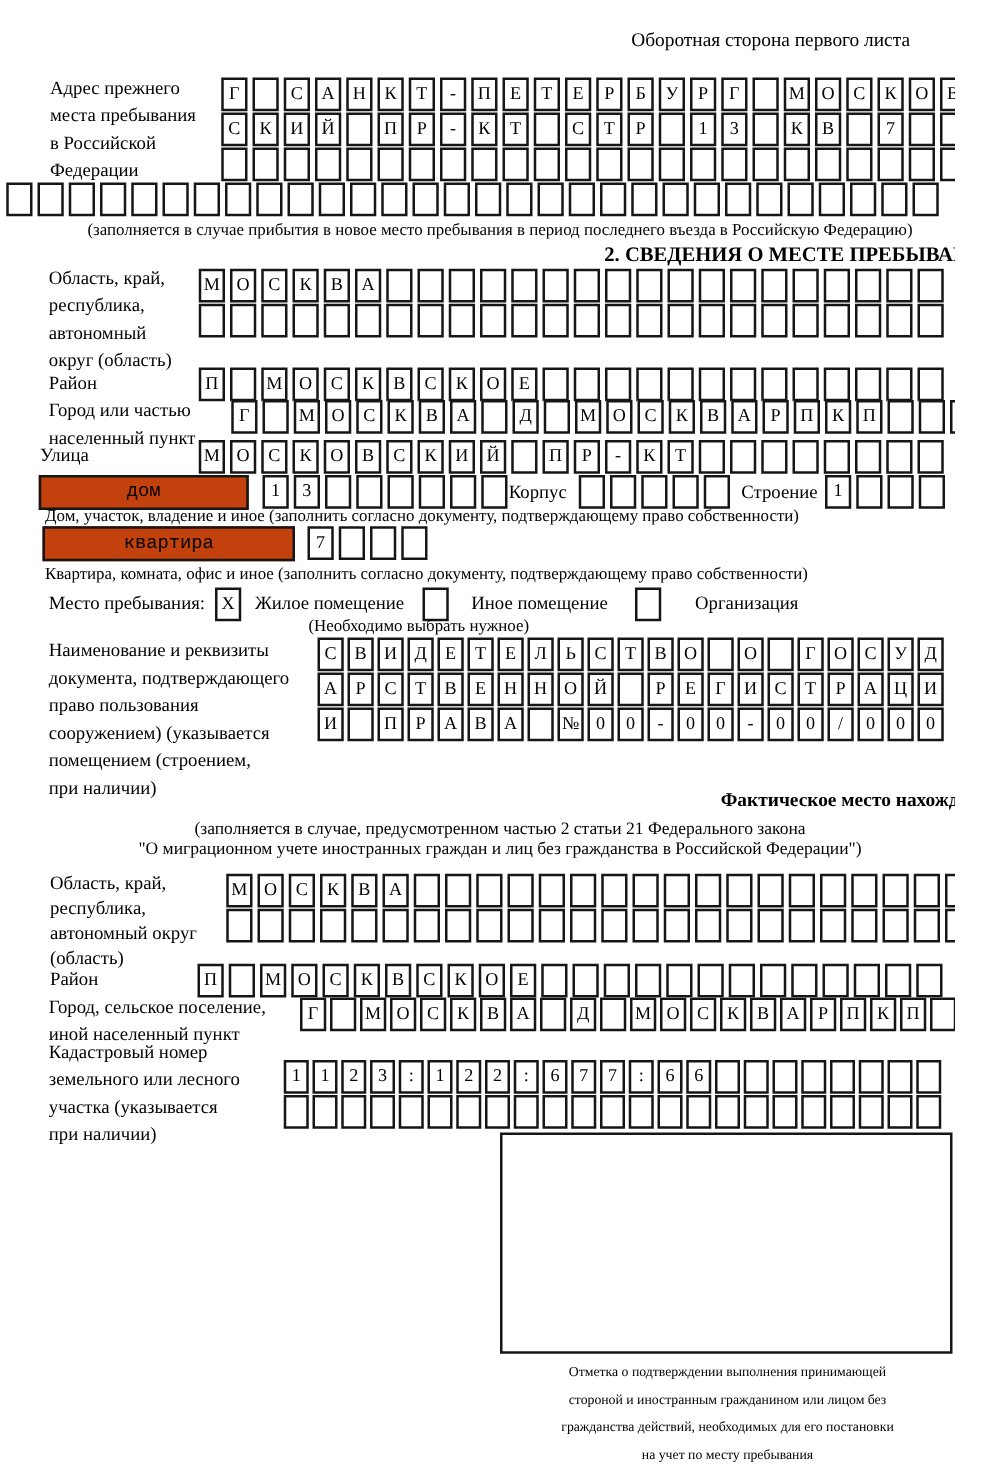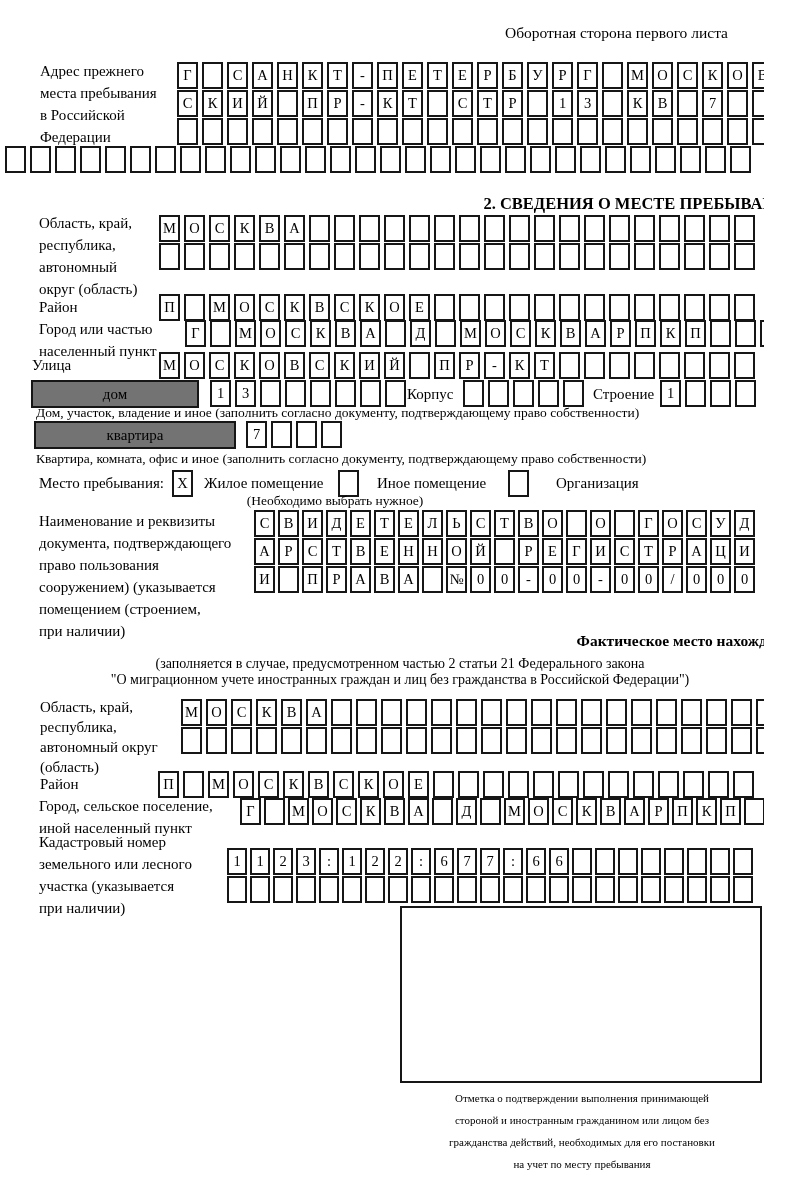--- a/index.html
+++ b/index.html
@@ -12,21 +12,21 @@
   .cells{position:absolute;display:flex;gap:4px;}
   .cell{box-sizing:border-box;flex:0 0 21px;width:21px;height:27px;border:2px solid #161616;
         background:#fff;text-align:center;font-size:14.5px;line-height:23px;overflow:hidden;}
   .cells.md{gap:3px;}
   .cells.sm{gap:3px;}
   .cells.sm .cell{flex-basis:20px;width:20px;}
   .note{position:absolute;font-size:13.5px;white-space:nowrap;}
   .center{left:0;width:800px;text-align:center;white-space:normal;}
   .title{position:absolute;left:0;width:800px;text-align:right;font-weight:bold;font-size:16.5px;}
   .widebox{position:absolute;box-sizing:border-box;height:28px;border:2px solid #161616;
-           text-align:center;font-size:15px;line-height:24px;background:#737373;}
+           text-align:center;font-size:15px;line-height:24px;background:#c2410c;font-family:Liberation Mono, monospace;}
   .stamp{position:absolute;box-sizing:border-box;border:2px solid #161616;background:#fff;}
   .footer{position:absolute;left:372px;top:1087px;width:420px;text-align:center;
           font-size:11px;}
   .footer div{line-height:22px;white-space:nowrap;}
 </style>
 </head>
 <body>
 
 <div id="page">
 
@@ -141,20 +141,21 @@
       <span class="cell"></span>
       <span class="cell"></span>
       <span class="cell"></span>
       <span class="cell"></span>
       <span class="cell"></span>
       <span class="cell"></span>
       <span class="cell"></span>
       <span class="cell"></span>
       <span class="cell"></span>
     </div>
+  <div class="note center" style="top:176px">(заполняется в случае прибытия в новое место пребывания в период последнего въезда в Российскую Федерацию)</div>
 
   <div class="title" style="top:194px">2. СВЕДЕНИЯ О МЕСТЕ ПРЕБЫВАНИЯ</div>
 
   <div class="lbl lines" style="left:39px;top:212px">
       <div>Область, край,</div>
       <div>республика,</div>
       <div>автономный</div>
       <div>округ (область)</div>
     </div>
   <div class="cells" style="left:159px;top:215px">

